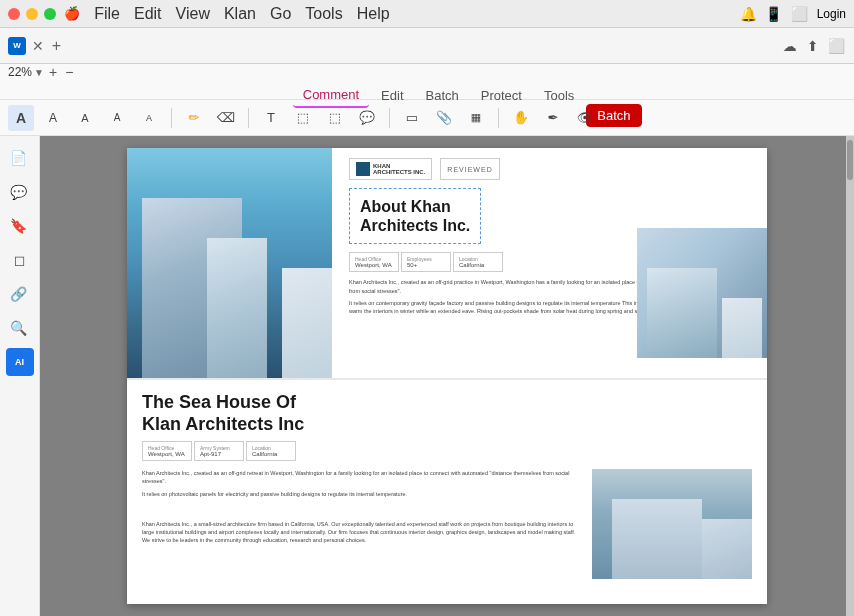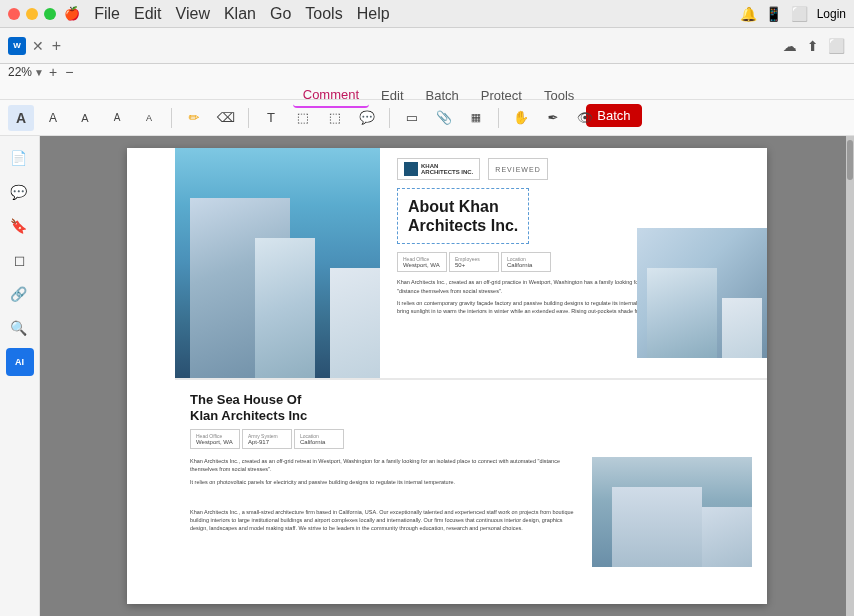--- a/index.html
+++ b/index.html
@@ -112,21 +112,20 @@
       margin: 4px auto;
     }
 
     
     .page-container {
       width: 640px;
       background: white;
       box-shadow: 0 2px 8px rgba(0,0,0,0.3);
       position: relative;
       overflow: hidden;
-      padding-left: 48px;
     }
 
     
     .page-top {
       height: 230px;
       position: relative;
       overflow: hidden;
     }
     .building-img {
       position: absolute;
@@ -220,21 +219,21 @@
     .page-divider {
       height: 2px;
       background: #e8e8e8;
     }
 
     
     .page-bottom {
       padding: 12px 15px;
     }
     .section-title {
-      font-size: 13px;
+      font-size: 18px;
       font-weight: bold;
       color: #1a1a1a;
       margin-bottom: 6px;
       line-height: 1.2;
     }
     .two-col {
       display: flex;
       gap: 12px;
     }
     .col-text { flex: 1; }

